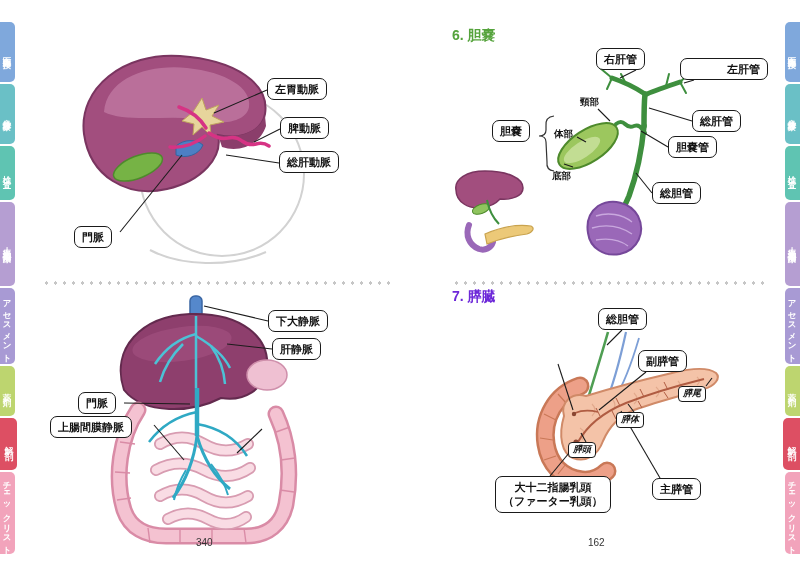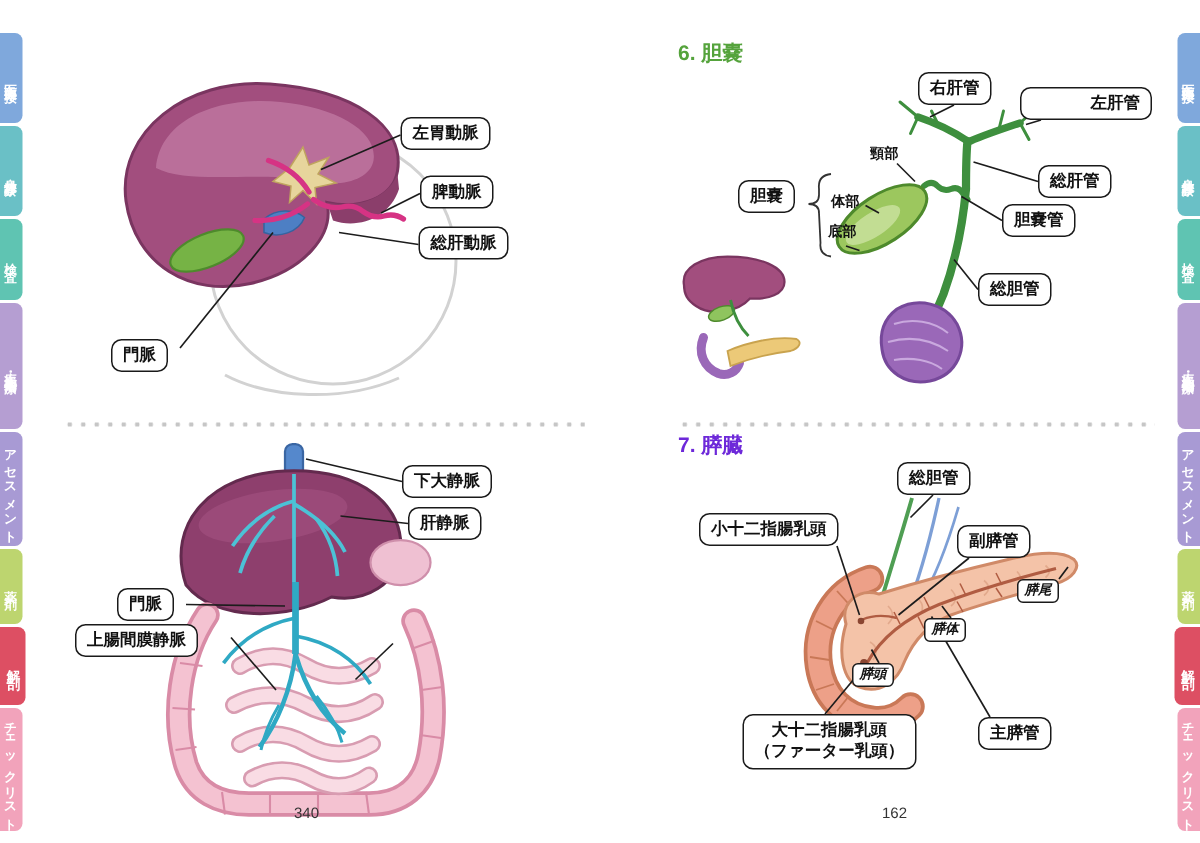--- a/index.html
+++ b/index.html
@@ -208,28 +208,28 @@
         <line x1="196" y1="52" x2="180" y2="60"></line>
         <line x1="254" y1="62" x2="244" y2="65"></line>
         <line x1="252" y1="103" x2="209" y2="90"></line>
         <line x1="228" y1="129" x2="201" y2="113"></line>
         <line x1="212" y1="175" x2="196" y2="155"></line>
         <line x1="158" y1="91" x2="170" y2="103"></line>
         <line x1="137" y1="119" x2="146" y2="124"></line>
         <line x1="133" y1="149" x2="124" y2="146"></line>
       </g>
     </svg>
-    <div class="lbl" style="left:172px; top:30px;">右肝管</div>
+    <div class="lbl" style="left:156px; top:30px;">右肝管</div>
     <div class="lbl" style="left:240px; top:40px;padding-left:46px;">左肝管</div>
     <div class="plain" style="left:140px; top:78px;">頸部</div>
     <div class="lbl" style="left:252px; top:92px;">総肝管</div>
     <div class="lbl" style="left:52px;  top:102px;">胆嚢</div>
     <div class="plain" style="left:114px; top:110px;">体部</div>
     <div class="lbl" style="left:228px; top:118px;">胆嚢管</div>
-    <div class="plain" style="left:112px; top:130px;">底部</div>
+    <div class="plain" style="left:112px; top:152px;">底部</div>
     <div class="lbl" style="left:212px; top:164px;">総胆管</div>
   </div>
 
   <div class="sec-head" style="left: 452px; top: 288px; color: #6d28d9;">7. 膵臓</div>
 
   <div class="fig" style="left:440px; top:300px; width:335px; height:245px;">
     <svg viewBox="0 0 335 245" width="335" height="245">
       <g fill="none">
         <path d="M 168 32 C 160 60 150 92 142 118 C 140 126 138 134 137 141" stroke="#4f9e53" stroke-width="2.6"></path>
         <path d="M 186 32 C 180 60 172 88 164 108" stroke="#7d9fd6" stroke-width="2.2"></path>
@@ -276,21 +276,20 @@
         <line x1="118" y1="64" x2="133" y2="110"></line>
         <line x1="206" y1="72" x2="159" y2="110"></line>
         <line x1="266" y1="86" x2="272" y2="78"></line>
         <line x1="194" y1="112" x2="188" y2="104"></line>
         <line x1="146" y1="142" x2="141" y2="133"></line>
         <line x1="110" y1="176" x2="134" y2="147"></line>
         <line x1="220" y1="178" x2="181" y2="111"></line>
       </g>
     </svg>
     <div class="lbl" style="left:158px; top:8px;">総胆管</div>
-    <div class="lbl" style="left:26px;  top:42px;">小十二指腸乳頭</div>
     <div class="lbl" style="left:198px; top:50px;">副膵管</div>
     <div class="lbl sm" style="left:238px; top:86px;">膵尾</div>
     <div class="lbl sm" style="left:176px; top:112px;">膵体</div>
     <div class="lbl sm" style="left:128px; top:142px;">膵頭</div>
     <div class="lbl multiline" style="left:55px; top:176px;">大十二指腸乳頭
 （ファーター乳頭）</div>
     <div class="lbl" style="left:212px; top:178px;">主膵管</div>
   </div>
 
   <div class="pgnum" style="left:196px; top:537px;">340</div>

